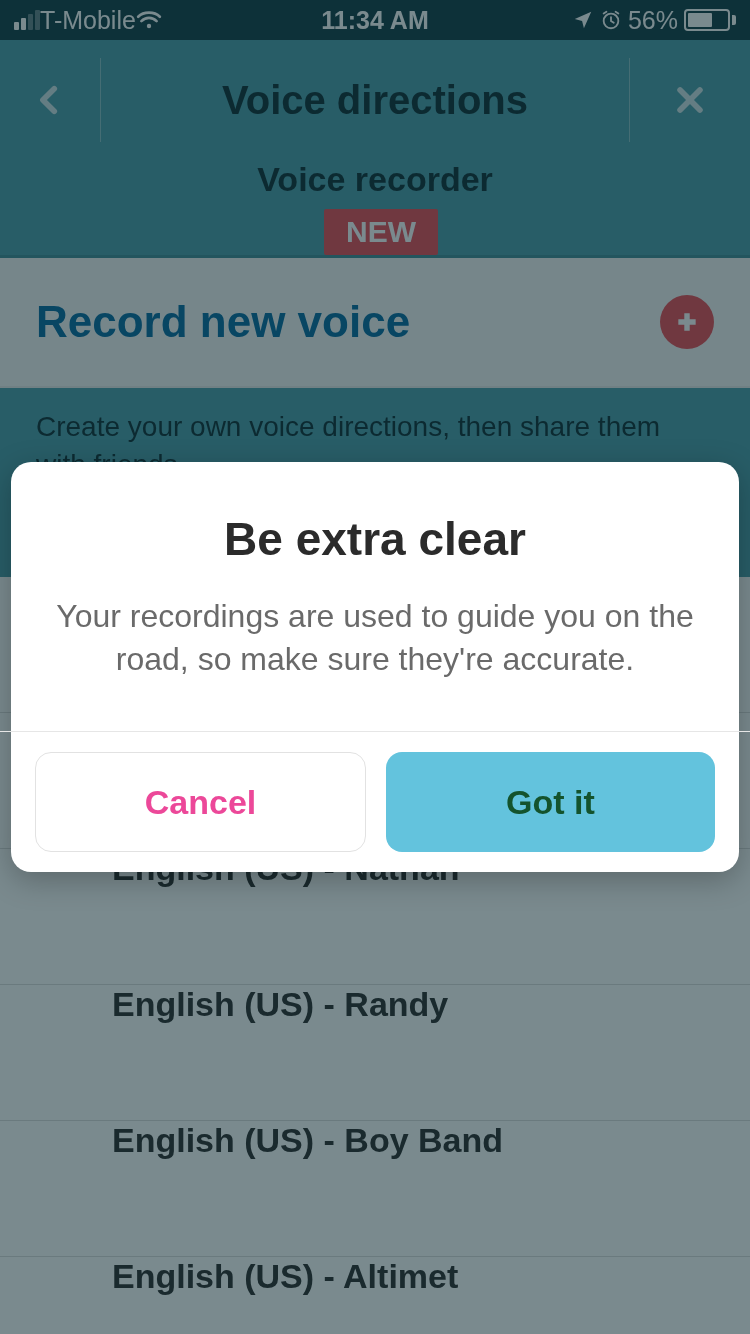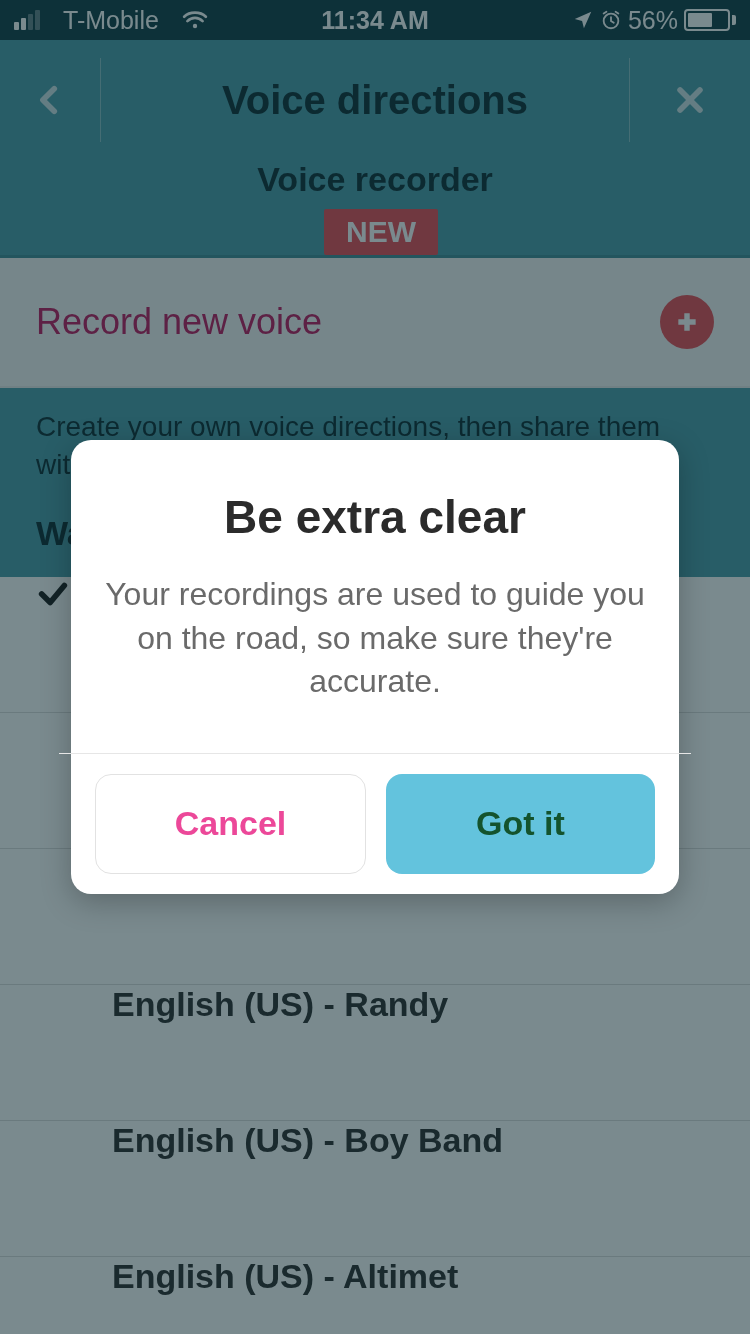--- a/index.html
+++ b/index.html
@@ -1,21 +1,21 @@
 <!DOCTYPE html>
 <html><head>
 <meta charset="utf-8">
 <style>
   * { box-sizing: border-box; margin: 0; padding: 0; }
   html, body { width: 750px; height: 1334px; overflow: hidden; font-family: -apple-system, Helvetica, Arial, sans-serif; }
   body { background: #f5f5f5; position: relative; }
 
   
   .status-bar { height: 40px; background: #0e3a44; color: #fff; display: flex; align-items: center; padding: 0 14px; font-size: 25px; font-weight: 500; }
-  .status-left { display: flex; align-items: center; gap: 23px; flex: 1; }
+  .status-left { display: flex; align-items: center; gap: 0; flex: 1; }
   .status-center { flex: 0 0 auto; font-weight: 600; }
   .status-right { display: flex; align-items: center; gap: 6px; flex: 1; justify-content: flex-end; }
   .signal { display: inline-flex; align-items: flex-end; gap: 2px; }
   .signal .bar { width: 5px; background: #fff; border-radius: 1px; }
   .signal .bar.dim { background: rgba(255,255,255,0.35); }
   .signal .b1 { height: 8px; } .signal .b2 { height: 12px; } .signal .b3 { height: 16px; } .signal .b4 { height: 20px; }
   .wifi-ic { width: 26px; height: 20px; }
   .loc-ic, .alarm-ic { width: 22px; height: 22px; display:inline-block; }
   .battery { display: inline-flex; align-items: center; }
   .battery .shell { width: 46px; height: 22px; border: 2px solid #fff; border-radius: 4px; position: relative; display:inline-block; }
@@ -31,38 +31,38 @@
   .nav-title { color:#0c2a31; font-size:40px; font-weight:700; }
   .chev, .xicon { width:34px; height:34px; stroke:#cfe3e6; stroke-width:4; fill:none; stroke-linecap:round; stroke-linejoin:round; }
 
   
   .section-header { height: 98px; background:#4a9ba8; display:flex; align-items:center; padding:0 36px; justify-content:space-between; border-bottom: 3px solid #3f8a96; flex-direction: column; }
   .section-header .label { color:#0c2a31; font-size:34px; font-weight:700; }
   .badge-new { background:#e84a53; color:#fff; font-size:30px; font-weight:600; padding: 6px 22px; border-radius:2px;margin-left:12px; }
 
   
   .record-row { height: 130px; background:#f7f7f7; display:flex; align-items:center; padding:0 36px; justify-content:space-between; border-bottom: 2px solid #e8e8e8; }
-  .record-row .label { color:#be185d; font-size:36px; font-weight:400; }
+  .record-row .label { color:#0369a1; font-size:44px; font-weight:700; }
   .plus-btn { width:54px; height:54px; border-radius:50%; background:#e84a53; display:flex; align-items:center; justify-content:center; }
   .plus-btn svg { stroke:#fff; stroke-width:5; }
 
   
   .desc-block { background:#4a9ba8; padding: 20px 36px 20px; color:#0c2a31; font-size:28px; line-height:1.35; }
   .waze-head { background:#4a9ba8; padding: 10px 36px 24px; color:#0c2a31; font-size:34px; font-weight:700; }
 
   
   .voice-list { background:#fff; }
   .voice-row { display:flex; align-items:flex-start; height: 136px; border-bottom: 1px solid #dcdcdc; padding: 0 36px 0 36px; }
   .voice-row .check { width:60px; display:flex; align-items:center; }
   .voice-row .vlabel { font-size:34px; font-weight:700; color:#2b2b2b; margin-left: 16px; }
   .voice-row.first .vlabel { margin-left: 0; }
 
   
   .overlay { position:absolute; inset:0; background:rgba(12,42,49,0.55); display:flex; align-items:center; justify-content:center; }
-  .modal { width: 608px; background:#fff; border-radius:20px; padding: 50px 24px 20px; box-shadow: 0 8px 30px rgba(0,0,0,0.25); }
+  .modal { width: 728px; background:#fff; border-radius:20px; padding: 50px 24px 20px; box-shadow: 0 8px 30px rgba(0,0,0,0.25); }
   .modal-title { font-size:46px; font-weight:700; color:#2b2b2b; text-align:center; line-height:1.2; margin-bottom: 28px; }
   .modal-body { font-size:32px; color:#6a6a6a; text-align:center; line-height:1.35; margin-bottom: 50px; padding: 0 8px; }
   .modal-sep { border:none; border-top:1px solid #e6e6e6; margin: 0 -36px 20px; }
   .modal-actions { display:flex; gap:20px; }
   .btn { flex:1; height: 100px; border-radius:16px; display:flex; align-items:center; justify-content:center; font-size:34px; font-weight:700; }
   .btn-cancel { background:#fff; border:1px solid #e2e2e2; color:#ec4899; }
   .btn-primary { background:#63c3dd; color:#14532d; border:none; }
 </style>
 </head>
 <body>

